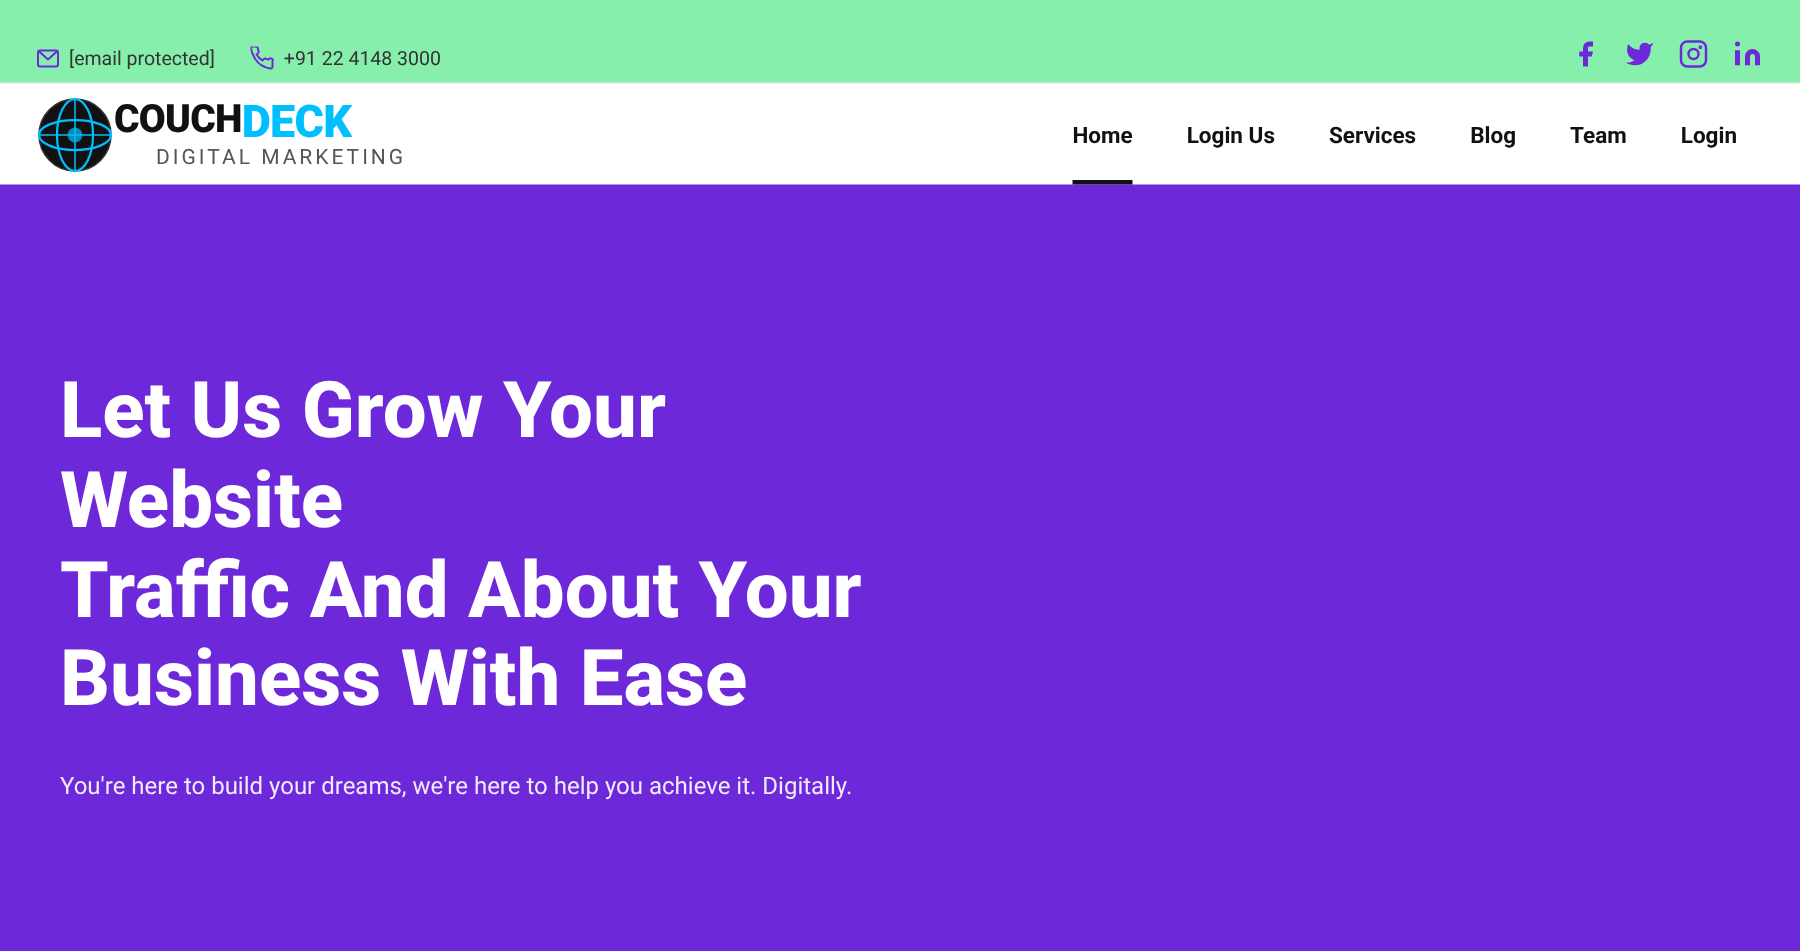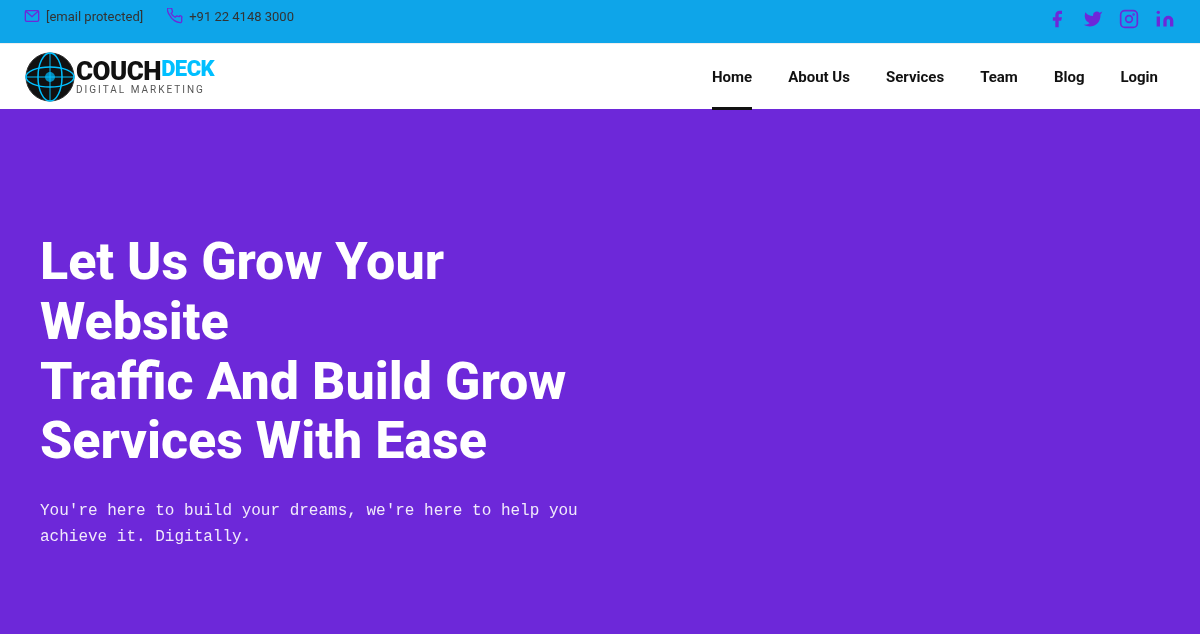--- a/index.html
+++ b/index.html
@@ -11,26 +11,26 @@
     body {
       font-family: -apple-system, BlinkMacSystemFont, 'Segoe UI', Roboto, sans-serif;
       width: 1200px;
       min-height: 634px;
       overflow-x: hidden;
     }
 
     
     .top-bar {
       display: flex;
-      align-items: flex-start;
+      align-items: flex-end;
       justify-content: space-between;
       padding: 8px 24px;
       border-bottom: 1px solid #eee;
-      background: #0ea5e9;
-      height: 44px;
+      background: #86efac;
+      height: 56px;
     }
 
     .top-bar-left {
       display: flex;
       align-items: center;
       gap: 24px;
     }
 
     .top-bar-contact {
       display: flex;
@@ -63,21 +63,21 @@
     }
 
     
     .navbar {
       display: flex;
       align-items: center;
       justify-content: space-between;
       padding: 0 24px;
       height: 68px;
       background: #fff;
-      border-bottom: 3px solid #6d28d9;
+      border-bottom: 1px solid #6d28d9;
     }
 
     .logo {
       display: flex;
       align-items: center;
       gap: 0;
     }
 
     .logo-text {
       display: flex;
@@ -86,32 +86,33 @@
     }
 
     .logo-couch {
       font-size: 26px;
       font-weight: 900;
       color: #111;
       letter-spacing: -0.5px;
     }
 
     .logo-deck {
-      font-size: 22px;
+      font-size: 30px;
       font-weight: 900;
       color: #00bfff;
       letter-spacing: -0.5px;
     }
 
     .logo-sub {
-      font-size: 10px;
+      font-size: 14px;
       color: #555;
       letter-spacing: 2px;
       text-transform: uppercase;
       margin-top: 1px;
+      margin-left: 28px;
     }
 
     .nav-links {
       display: flex;
       align-items: center;
       gap: 0;
       list-style: none;
     }
 
     .nav-links li {
@@ -168,21 +169,20 @@
       line-height: 1.15;
       margin-bottom: 28px;
       color: #fff;
     }
 
     .hero-subtitle {
       font-size: 16px;
       color: rgba(255,255,255,0.9);
       line-height: 1.6;
       font-weight: 400;
-      font-family: Liberation Mono, monospace;
     }
 
     
     .globe-svg {
       width: 52px;
       height: 52px;
     }
   </style>
 </head>
 <body>
@@ -256,39 +256,39 @@
       </div>
       <span class="logo-sub">DIGITAL MARKETING</span>
     </div>
   </div>
 
   <ul class="nav-links">
     <li class="active">
       <a href="#">Home</a>
     </li>
     <li>
-      <a href="#">About Us</a>
+      <a href="#">Login Us</a>
     </li>
     <li>
       <a href="#">Services</a>
     </li>
     <li>
+      <a href="#">Blog</a>
+    </li>
+    <li>
       <a href="#">Team</a>
-    </li>
-    <li>
-      <a href="#">Blog</a>
     </li>
     <li class="login-btn">
       <a href="#">Login</a>
     </li>
   </ul>
 </nav>
 
 <section class="hero">
   <div class="hero-content">
     <h1 class="hero-title">
       <span>Let Us Grow Your Website</span><br>
-      <span>Traffic And Build Grow</span><br>
-      <span>Services With Ease</span>
+      <span>Traffic And About Your</span><br>
+      <span>Business With Ease</span>
     </h1>
     <p class="hero-subtitle">You're here to build your dreams, we're here to help you achieve it. Digitally.</p>
   </div>
 </section>
 
 </body></html>

